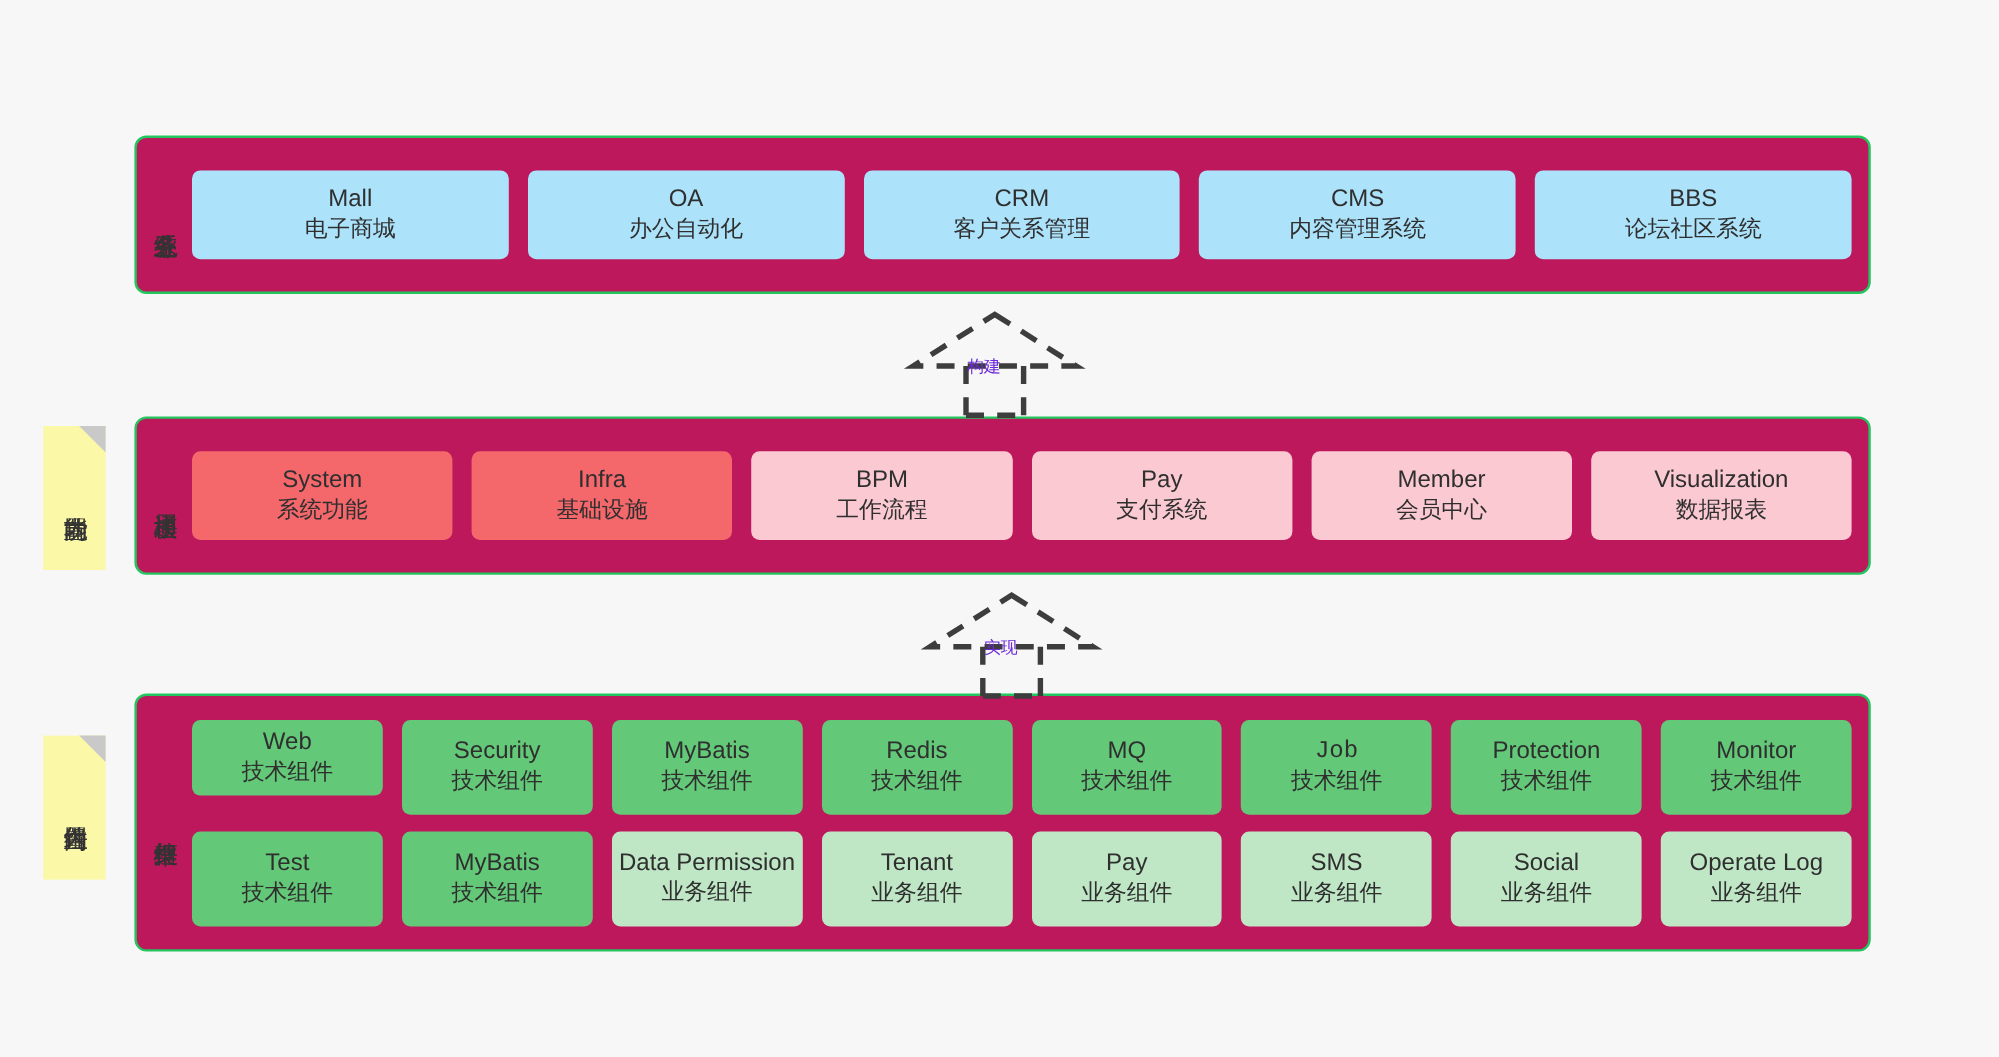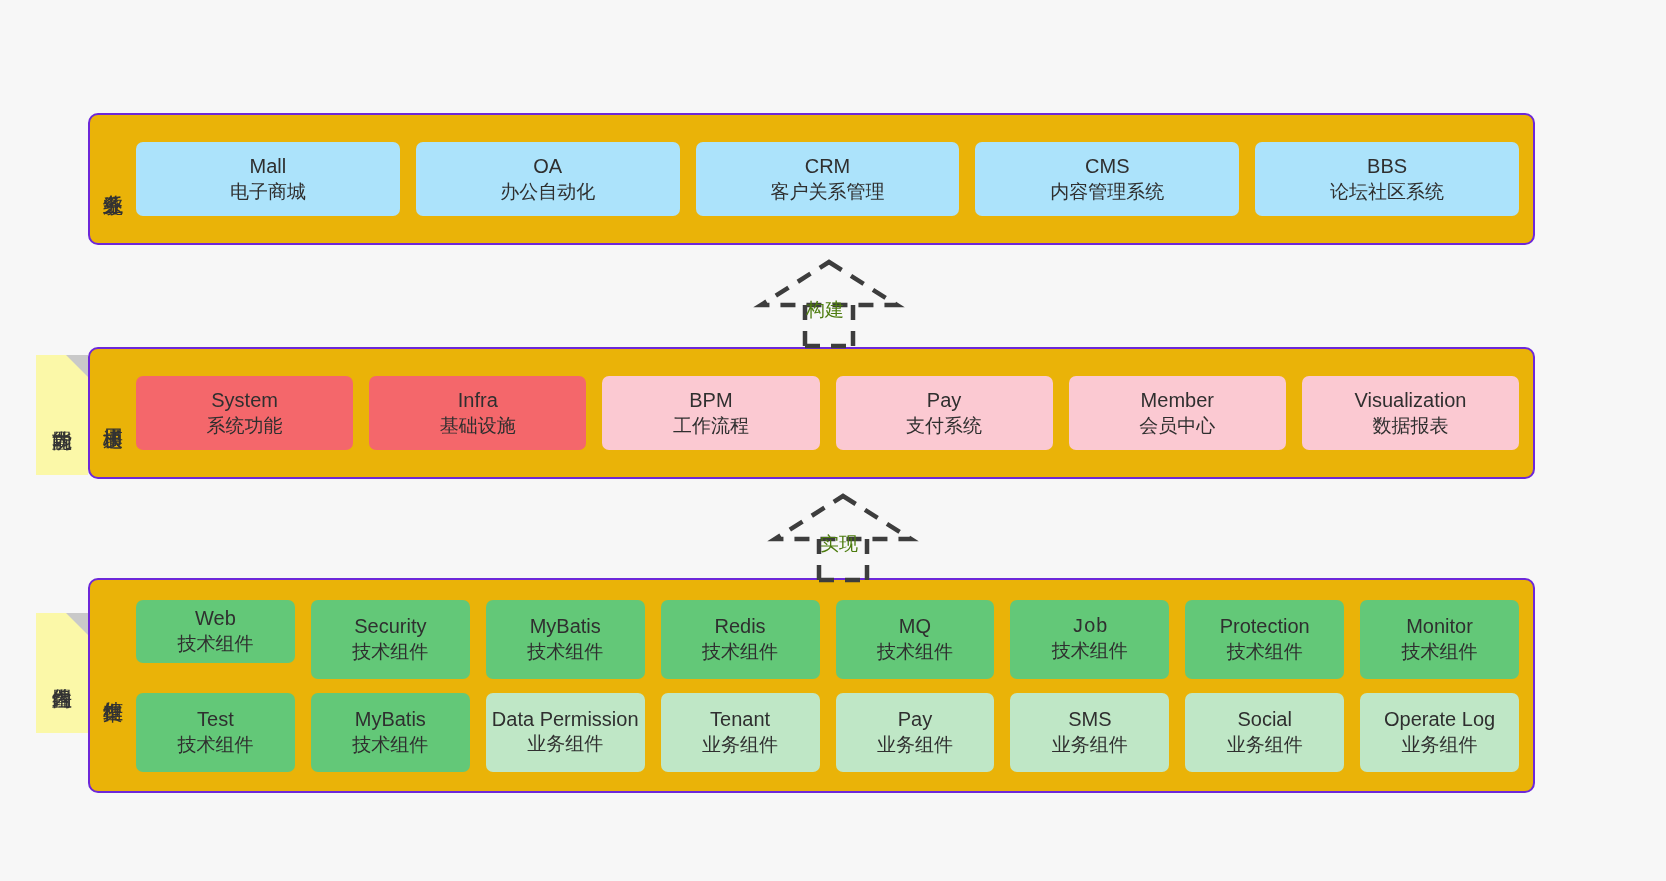--- a/index.html
+++ b/index.html
@@ -13,25 +13,26 @@
   #canvas {
     position: relative;
     width: 1666px;
     height: 881px;
     background: #f7f7f7;
   }
 
   
   .layer {
     position: absolute;
-    background: #eab308;
-    border: 2px solid #6d28d9;
+    background: #be185d;
+    border: 2px solid #22c55e;
     border-radius: 10px;
     display: flex;
     align-items: stretch;
+    margin-left: 24px;
   }
   .layer-title {
     width: 46px;
     flex: 0 0 46px;
     display: flex;
     align-items: center;
     justify-content: center;
     font-size: 20px;
     color: #333333;
     letter-spacing: 0;
@@ -94,22 +95,22 @@
   }
 
   
   .arrow-wrap {
     position: absolute;
     z-index: 3;
   }
   .arrow-wrap svg { display: block; overflow: visible; }
   .arrow-label {
     position: absolute;
-    font-size: 19px;
-    color: #4d7c0f;
+    font-size: 14px;
+    color: #6d28d9;
     background: transparent;
     white-space: nowrap;
   }
 </style>
 </head>
 <body>
 
 <div id="canvas">
 
   <div class="layer" id="layer-business" style="left:88px; top:113px; width:1447px; height:132px;">

